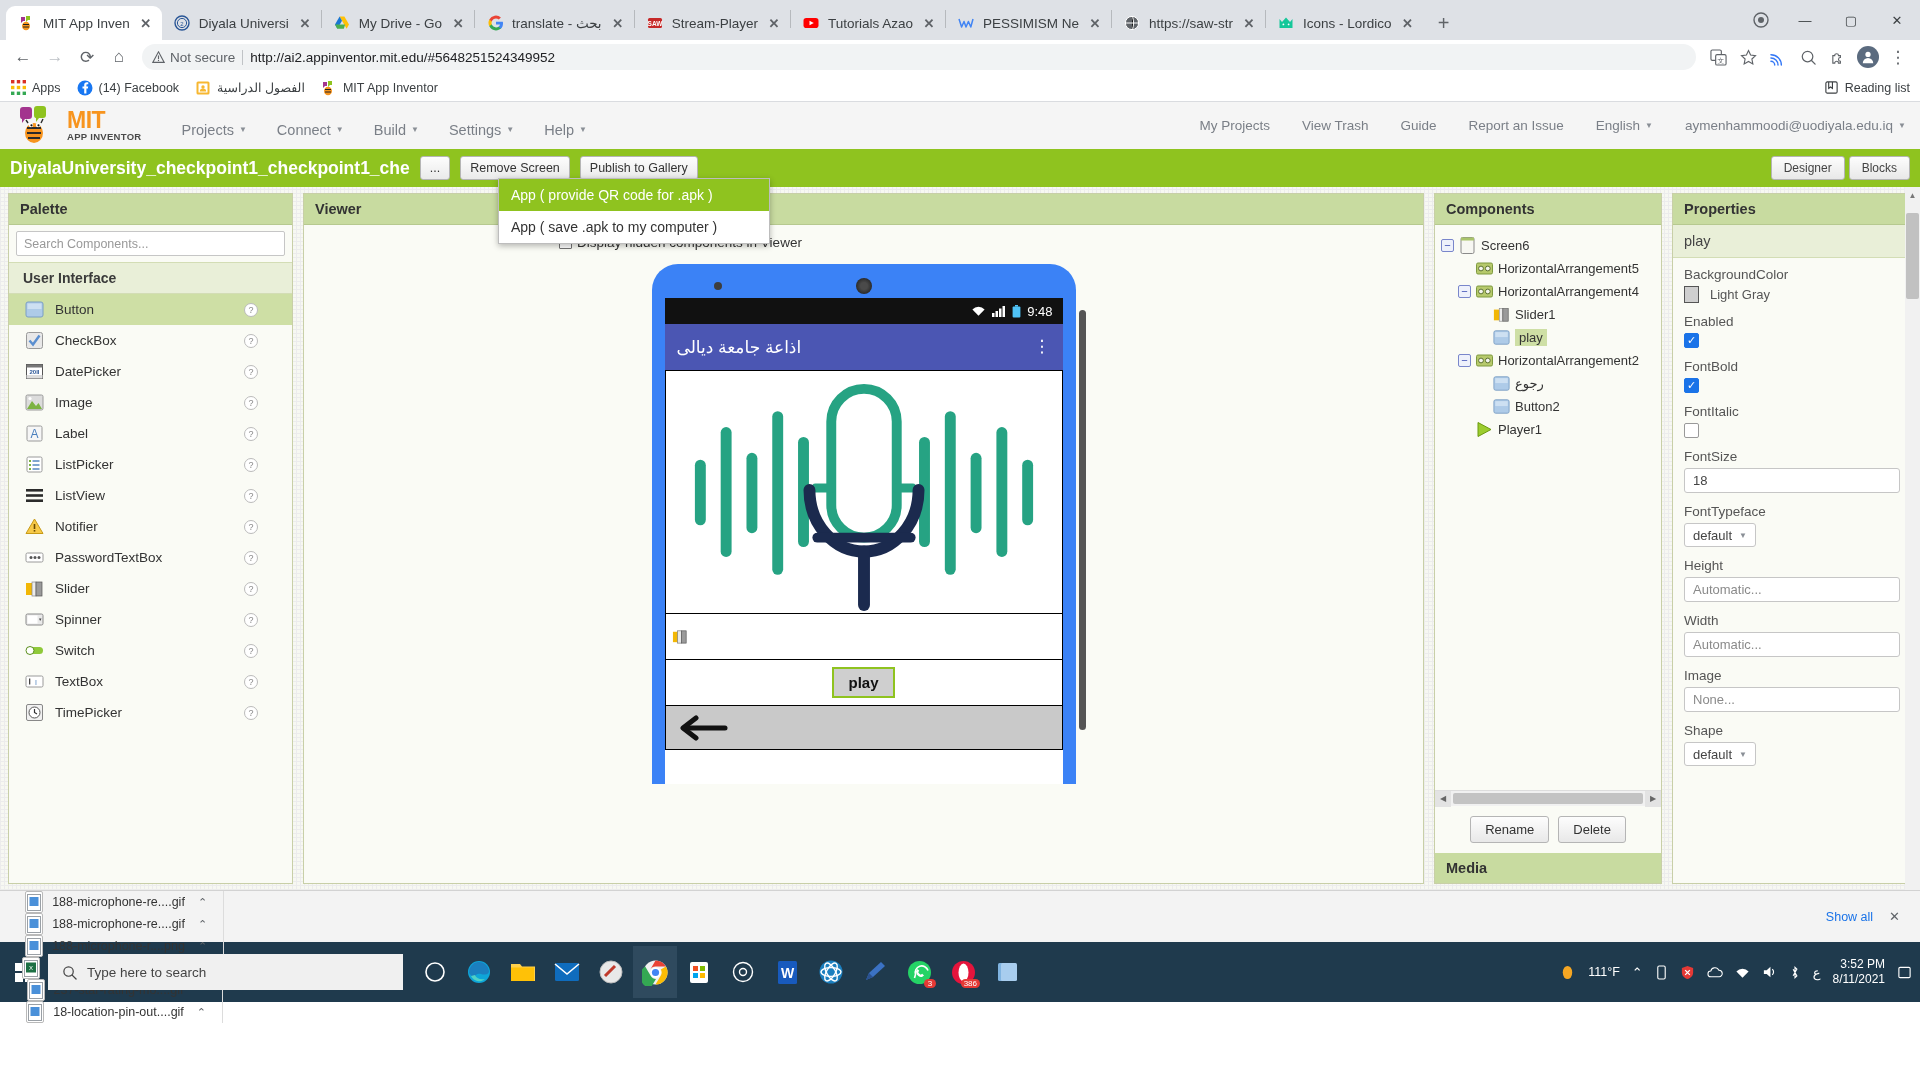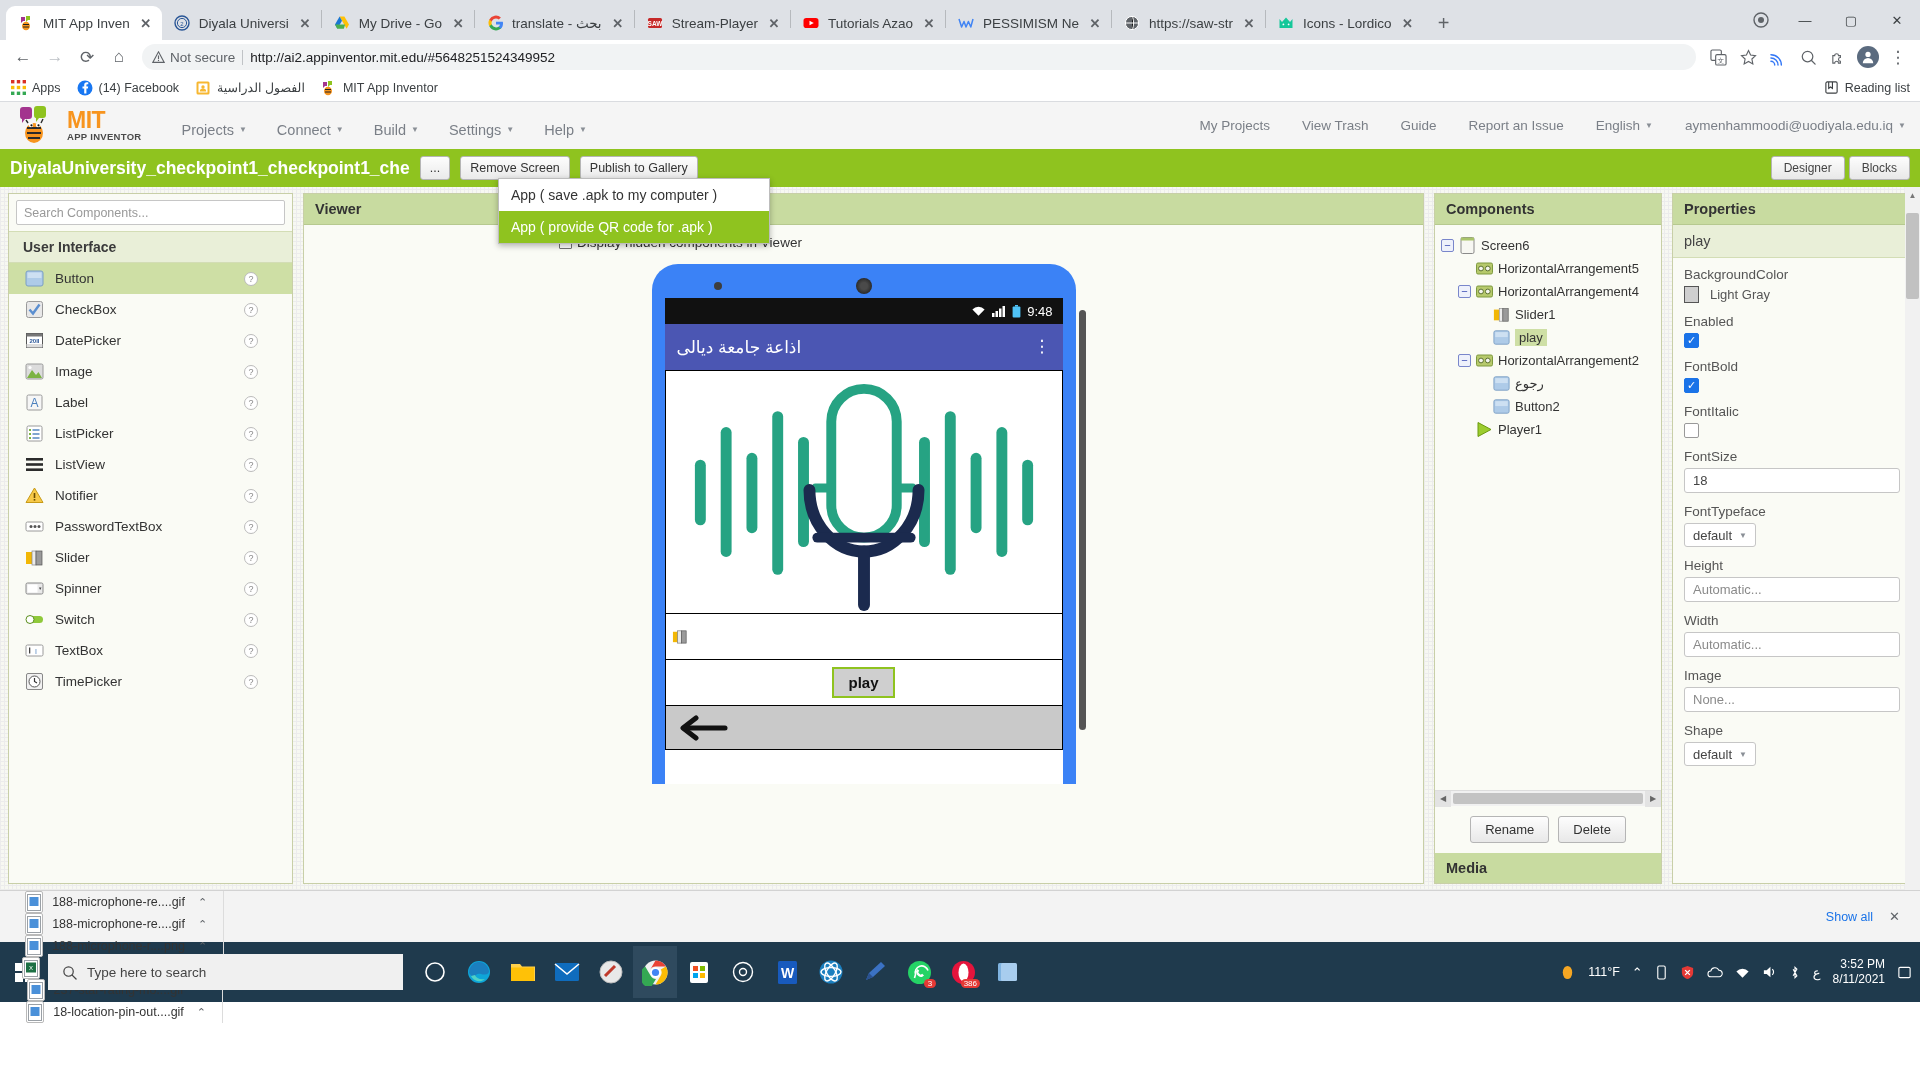--- a/index.html
+++ b/index.html
@@ -524,27 +524,28 @@
   <div class="pbtn">...</div>
   <div class="pbtn">Remove Screen</div>
   <div class="pbtn">Publish to Gallery</div>
   <div class="proj-right">
     <div class="tbtn">Designer</div>
     <div class="tbtn">Blocks</div>
   </div>
 </div>
 
 <div class="build-menu">
+  <div class="mi sel">App ( provide QR code for .apk )</div>
   <div class="mi">App ( save .apk to my computer )</div>
-  <div class="mi sel">App ( provide QR code for .apk )</div>
 </div>
 
 <div class="workspace">
 
   <div class="panel palette">
+    <div class="panel-head">Palette</div>
     <div class="search-wrap">
       <div class="search-inp">Search Components...</div>
     </div>
     <div class="pal-section">User Interface</div>
     <div class="pal-list" id="pal-host">
         <div class="pal-item sel">
           <span class="pal-ico">
             <svg width="19" height="19" viewBox="0 0 19 19">
               <rect x="1" y="2" width="17" height="15" rx="2" fill="#aecbe8" stroke="#7a9ec4"></rect>
               <rect x="2.5" y="3.5" width="14" height="5.5" fill="#cde0f2"></rect>

